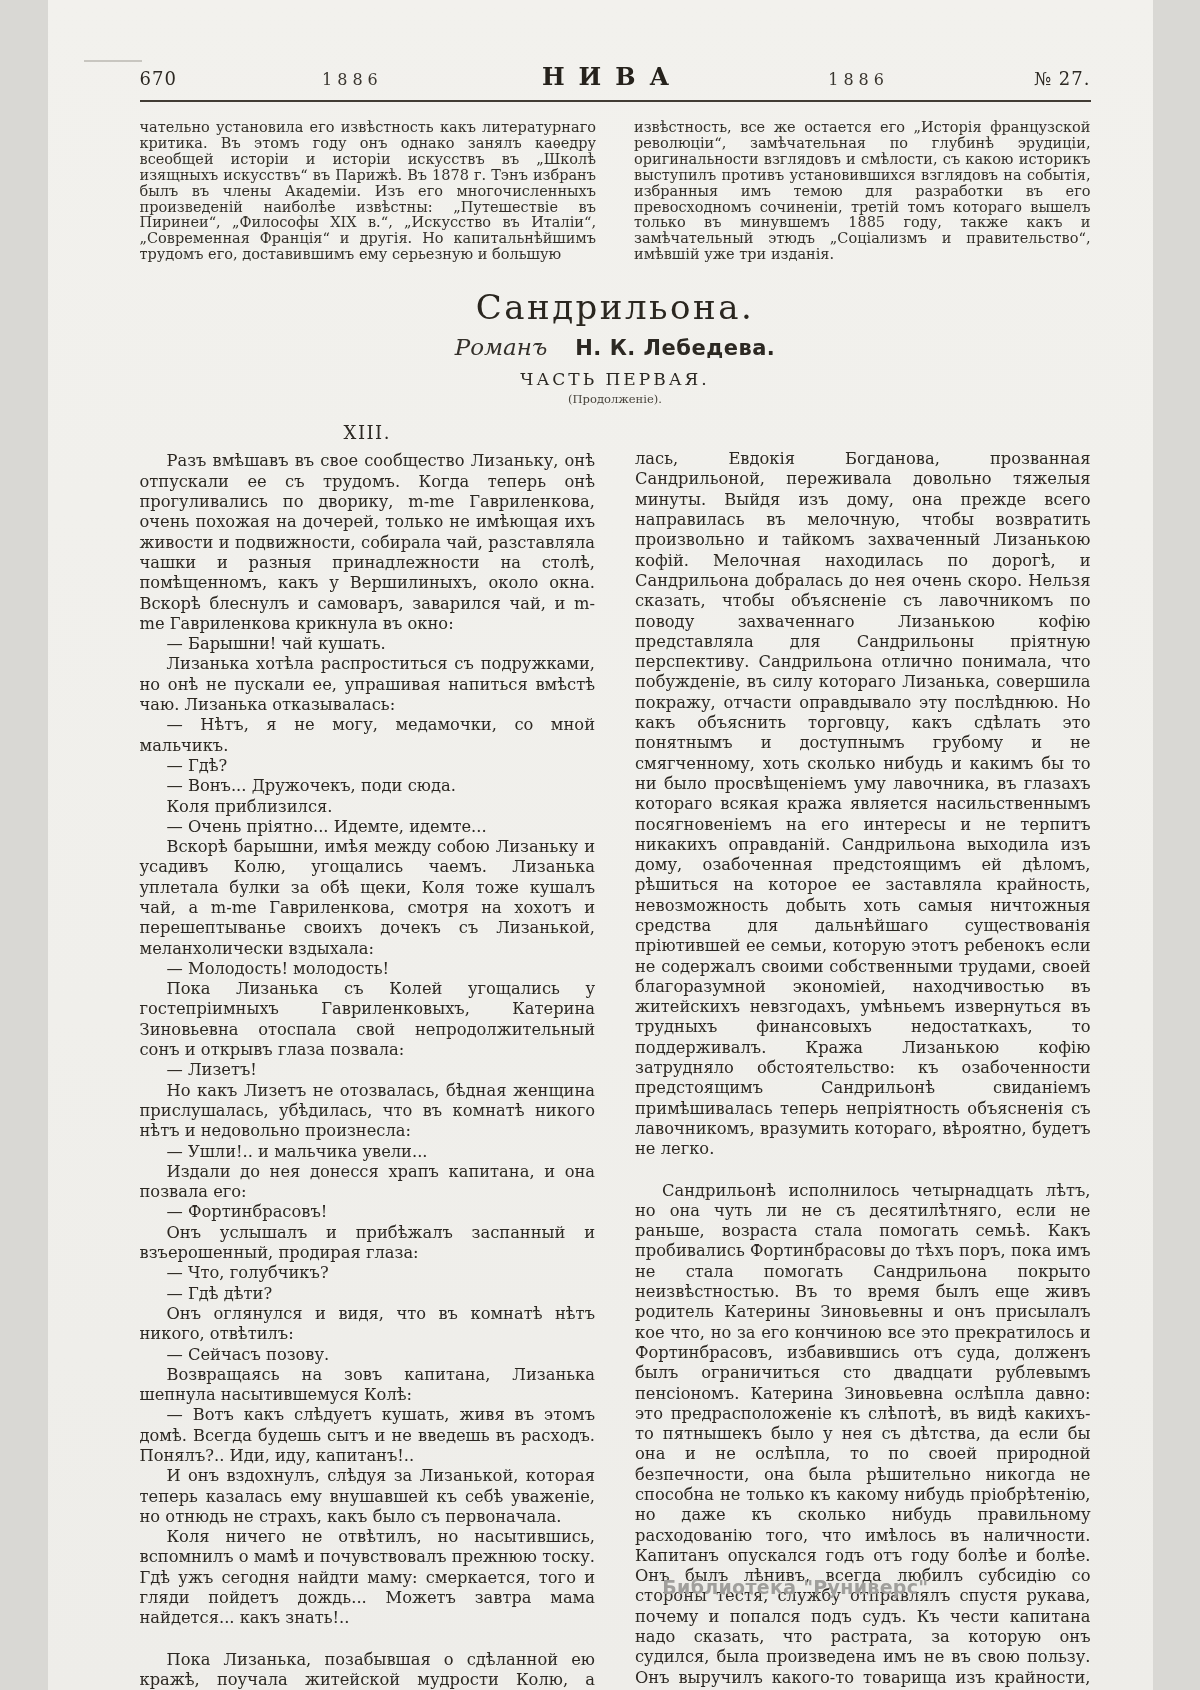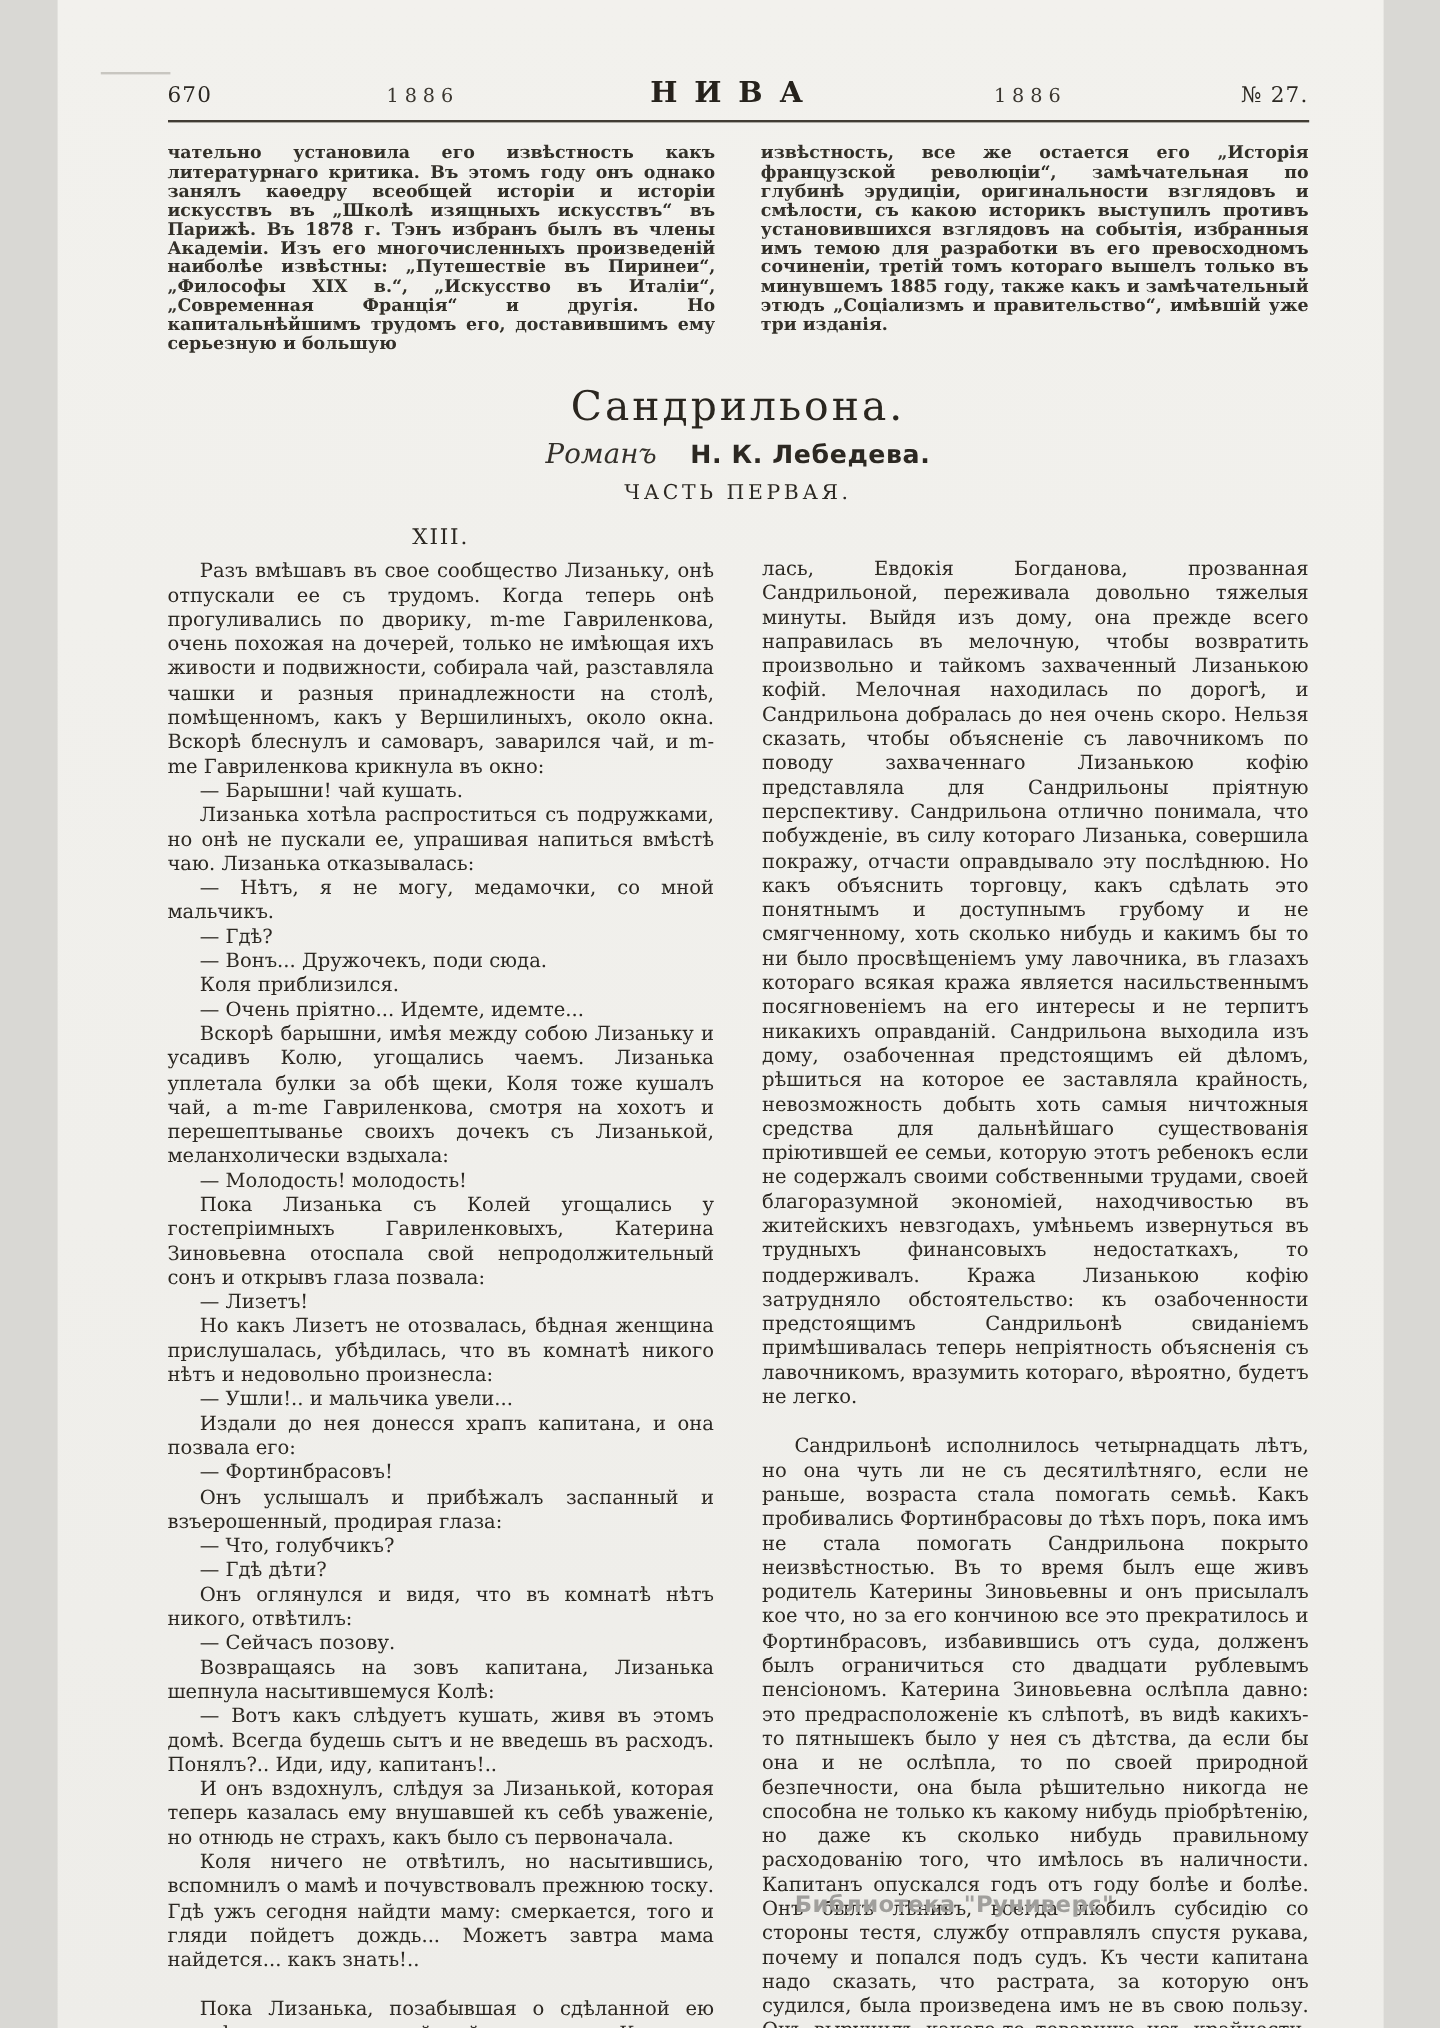--- a/index.html
+++ b/index.html
@@ -41,21 +41,20 @@
   
   .cols { display: flex; gap: 38px; }
   .col  { flex: 1 1 0; min-width: 0; }
 
   .topsec {
     margin-top: 18px;
     font-size: 14.5px;
     line-height: 15.9px;
     text-align: justify;
     color: #333029;
-    font-weight: bold;
   }
 
   
   .titleblock { text-align: center; }
   .novel-title {
     margin: 24px 0 0;
     font-size: 34px;
     font-weight: normal;
     letter-spacing: 2.5px;
     color: #2a261f;
@@ -132,20 +131,21 @@
     <div class="col">чательно установила его извѣстность какъ литературнаго критика. Въ этомъ году онъ однако занялъ каѳедру всеобщей исторіи и исторіи искусствъ въ „Школѣ изящныхъ искусствъ“ въ Парижѣ. Въ 1878 г. Тэнъ избранъ былъ въ члены Академіи. Изъ его многочисленныхъ произведеній наиболѣе извѣстны: „Путешествіе въ Пиринеи“, „Философы XIX в.“, „Искусство въ Италіи“, „Современная Франція“ и другія. Но капитальнѣйшимъ трудомъ его, доставившимъ ему серьезную и большую</div>
     <div class="col">извѣстность, все же остается его „Исторія французской революціи“, замѣчательная по глубинѣ эрудиціи, оригинальности взглядовъ и смѣлости, съ какою историкъ выступилъ противъ установившихся взглядовъ на событія, избранныя имъ темою для разработки въ его превосходномъ сочиненіи, третій томъ котораго вышелъ только въ минувшемъ 1885 году, также какъ и замѣчательный этюдъ „Соціализмъ и правительство“, имѣвшій уже три изданія.</div>
   </section>
 
   <section class="titleblock">
     <h1 class="novel-title">Сандрильона.</h1>
     <div class="byline">
       <span class="roman">Романъ</span><span class="author">Н. К. Лебедева.</span>
     </div>
     <div class="part">ЧАСТЬ ПЕРВАЯ.</div>
+    <div class="cont">(Продолженіе).</div>
   </section>
 
   <section class="cols bodysec">
     <div class="col">
       <div class="chapter">XIII.</div>
       <div class="paras">
           <p class="para">Разъ вмѣшавъ въ свое сообщество Лизаньку, онѣ отпускали ее съ трудомъ. Когда теперь онѣ прогуливались по дворику, m-me Гавриленкова, очень похожая на дочерей, только не имѣющая ихъ живости и подвижности, собирала чай, разставляла чашки и разныя принадлежности на столѣ, помѣщенномъ, какъ у Вершилиныхъ, около окна. Вскорѣ блеснулъ и самоваръ, заварился чай, и m-me Гавриленкова крикнула въ окно:</p>
           <p class="para">— Барышни! чай кушать.</p>
           <p class="para">Лизанька хотѣла распроститься съ подружками, но онѣ не пускали ее, упрашивая напиться вмѣстѣ чаю. Лизанька отказывалась:</p>
           <p class="para">— Нѣтъ, я не могу, медамочки, со мной мальчикъ.</p>

